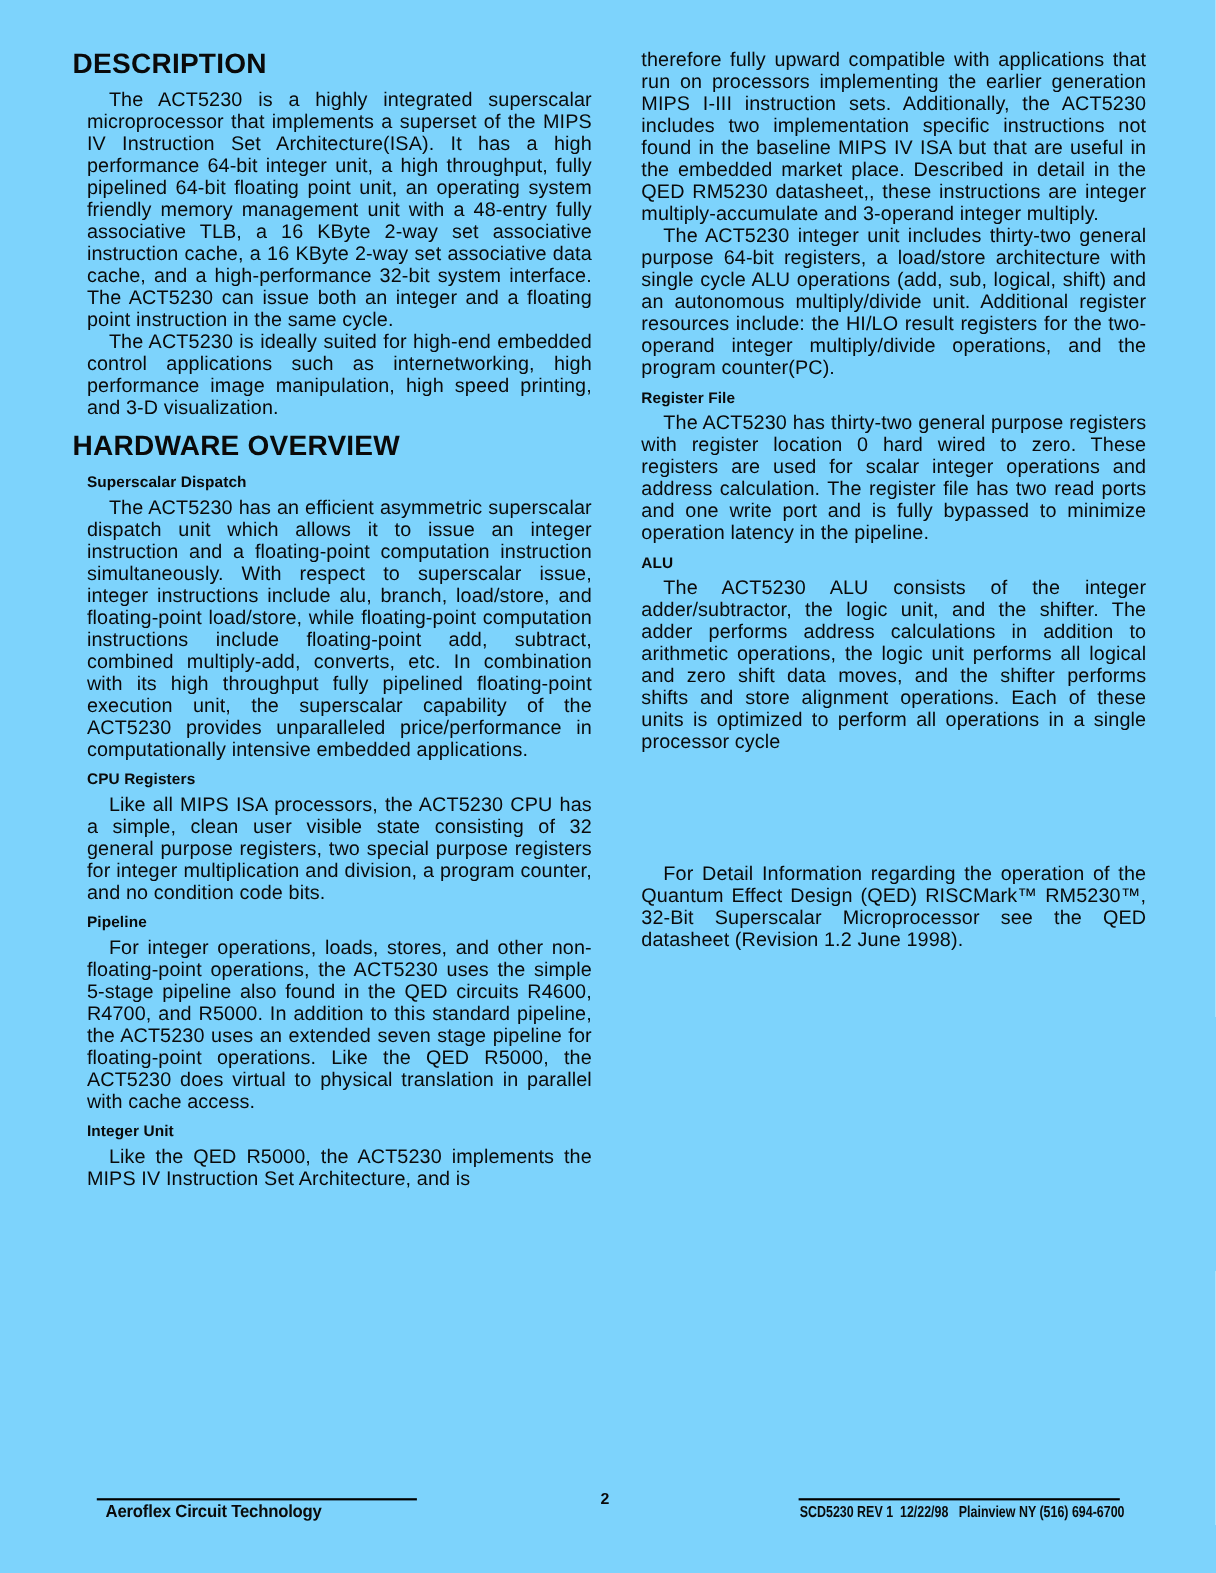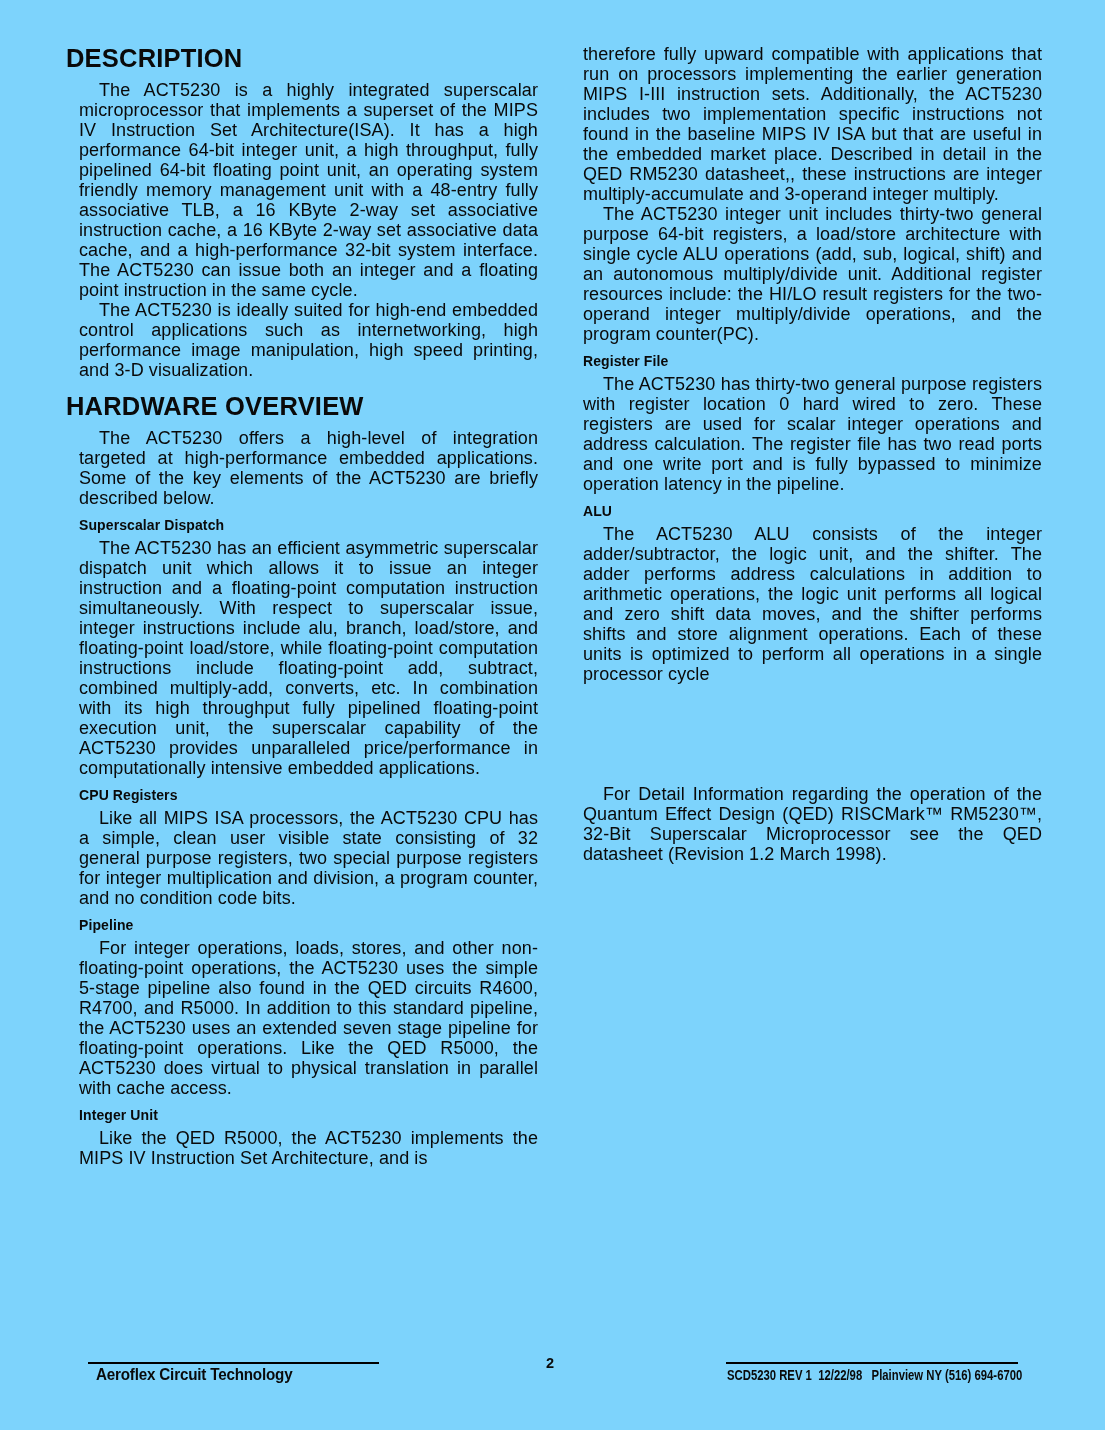--- a/index.html
+++ b/index.html
@@ -62,39 +62,38 @@
 </head>
 <body>
 
 <div class="page">
 
   <div class="col col-left">
       <h1>DESCRIPTION</h1>
       <p class="indent">The ACT5230 is a highly integrated superscalar microprocessor that implements a superset of the MIPS IV Instruction Set Architecture(ISA). It has a high performance 64-bit integer unit, a high throughput, fully pipelined 64-bit floating point unit, an operating system friendly memory management unit with a 48-entry fully associative TLB, a 16 KByte 2-way set associative instruction cache, a 16 KByte 2-way set associative data cache, and a high-performance 32-bit system interface. The ACT5230 can issue both an integer and a floating point instruction in the same cycle.</p>
       <p class="indent">The ACT5230 is ideally suited for high-end embedded control applications such as internetworking, high performance image manipulation, high speed printing, and 3-D visualization.</p>
       <h1>HARDWARE OVERVIEW</h1>
-      <p class="indent">The ACT5230 offers a high-level of integration targeted at high-performance embedded applications. Some of the key elements of the ACT5230 are briefly described below.</p>
       <h2>Superscalar Dispatch</h2>
       <p class="indent">The ACT5230 has an efficient asymmetric superscalar dispatch unit which allows it to issue an integer instruction and a floating-point computation instruction simultaneously. With respect to superscalar issue, integer instructions include alu, branch, load/store, and floating-point load/store, while floating-point computation instructions include floating-point add, subtract, combined multiply-add, converts, etc. In combination with its high throughput fully pipelined floating-point execution unit, the superscalar capability of the ACT5230 provides unparalleled price/performance in computationally intensive embedded applications.</p>
       <h2>CPU Registers</h2>
       <p class="indent">Like all MIPS ISA processors, the ACT5230 CPU has a simple, clean user visible state consisting of 32 general purpose registers, two special purpose registers for integer multiplication and division, a program counter, and no condition code bits.</p>
       <h2>Pipeline</h2>
       <p class="indent">For integer operations, loads, stores, and other non-floating-point operations, the ACT5230 uses the simple 5-stage pipeline also found in the QED circuits R4600, R4700, and R5000. In addition to this standard pipeline, the ACT5230 uses an extended seven stage pipeline for floating-point operations. Like the QED R5000, the ACT5230 does virtual to physical translation in parallel with cache access.</p>
       <h2>Integer Unit</h2>
       <p class="indent">Like the QED R5000, the ACT5230 implements the MIPS IV Instruction Set Architecture, and is</p>
     </div>
   <div class="col col-right">
       <p>therefore fully upward compatible with applications that run on processors implementing the earlier generation MIPS I-III instruction sets. Additionally, the ACT5230 includes two implementation specific instructions not found in the baseline MIPS IV ISA but that are useful in the embedded market place. Described in detail in the QED RM5230 datasheet,, these instructions are integer multiply-accumulate and 3-operand integer multiply.</p>
       <p class="indent">The ACT5230 integer unit includes thirty-two general purpose 64-bit registers, a load/store architecture with single cycle ALU operations (add, sub, logical, shift) and an autonomous multiply/divide unit. Additional register resources include: the HI/LO result registers for the two-operand integer multiply/divide operations, and the program counter(PC).</p>
       <h2>Register File</h2>
       <p class="indent">The ACT5230 has thirty-two general purpose registers with register location 0 hard wired to zero. These registers are used for scalar integer operations and address calculation. The register file has two read ports and one write port and is fully bypassed to minimize operation latency in the pipeline.</p>
       <h2>ALU</h2>
       <p class="indent">The ACT5230 ALU consists of the integer adder/subtractor, the logic unit, and the shifter. The adder performs address calculations in addition to arithmetic operations, the logic unit performs all logical and zero shift data moves, and the shifter performs shifts and store alignment operations. Each of these units is optimized to perform all operations in a single processor cycle</p>
       <div style="height: 100px;"></div>
-      <p class="indent">For Detail Information regarding the operation of the Quantum Effect Design (QED) RISCMark™ RM5230™, 32-Bit Superscalar Microprocessor see the QED datasheet (Revision 1.2 March 1998).</p>
+      <p class="indent">For Detail Information regarding the operation of the Quantum Effect Design (QED) RISCMark™ RM5230™, 32-Bit Superscalar Microprocessor see the QED datasheet (Revision 1.2 June 1998).</p>
     </div>
 
   <div class="footer-rule rule-left"></div>
   <div class="footer-rule rule-right"></div>
 
   <div class="footer-company">Aeroflex Circuit Technology</div>
 
   <div class="footer-page-number">2</div>
 
   <div class="footer-docref">SCD5230 REV 1  12/22/98   Plainview NY (516) 694-6700</div>

